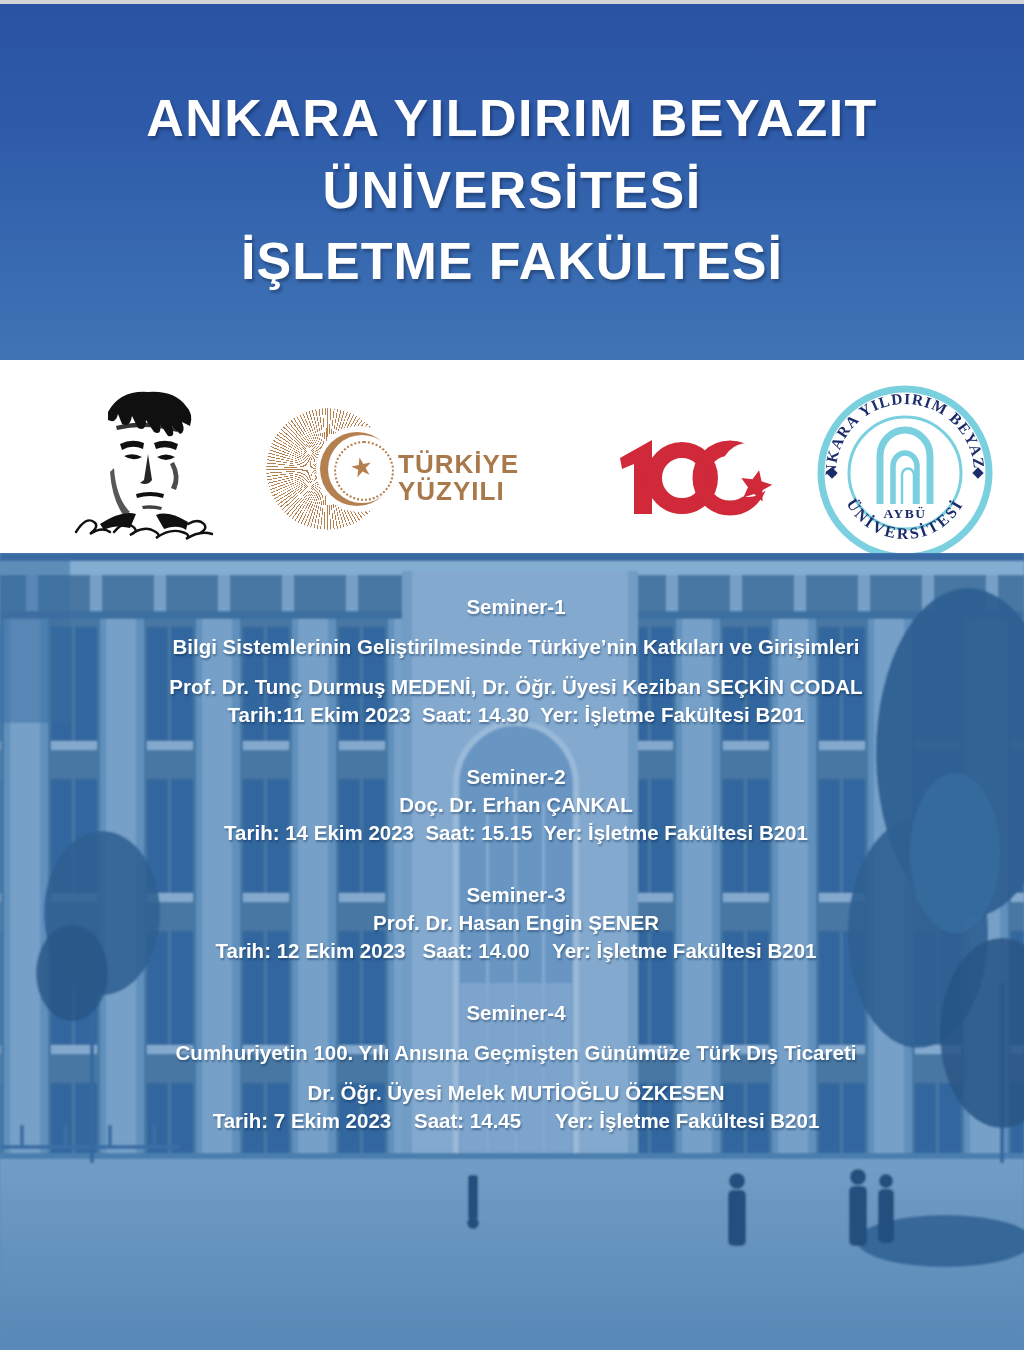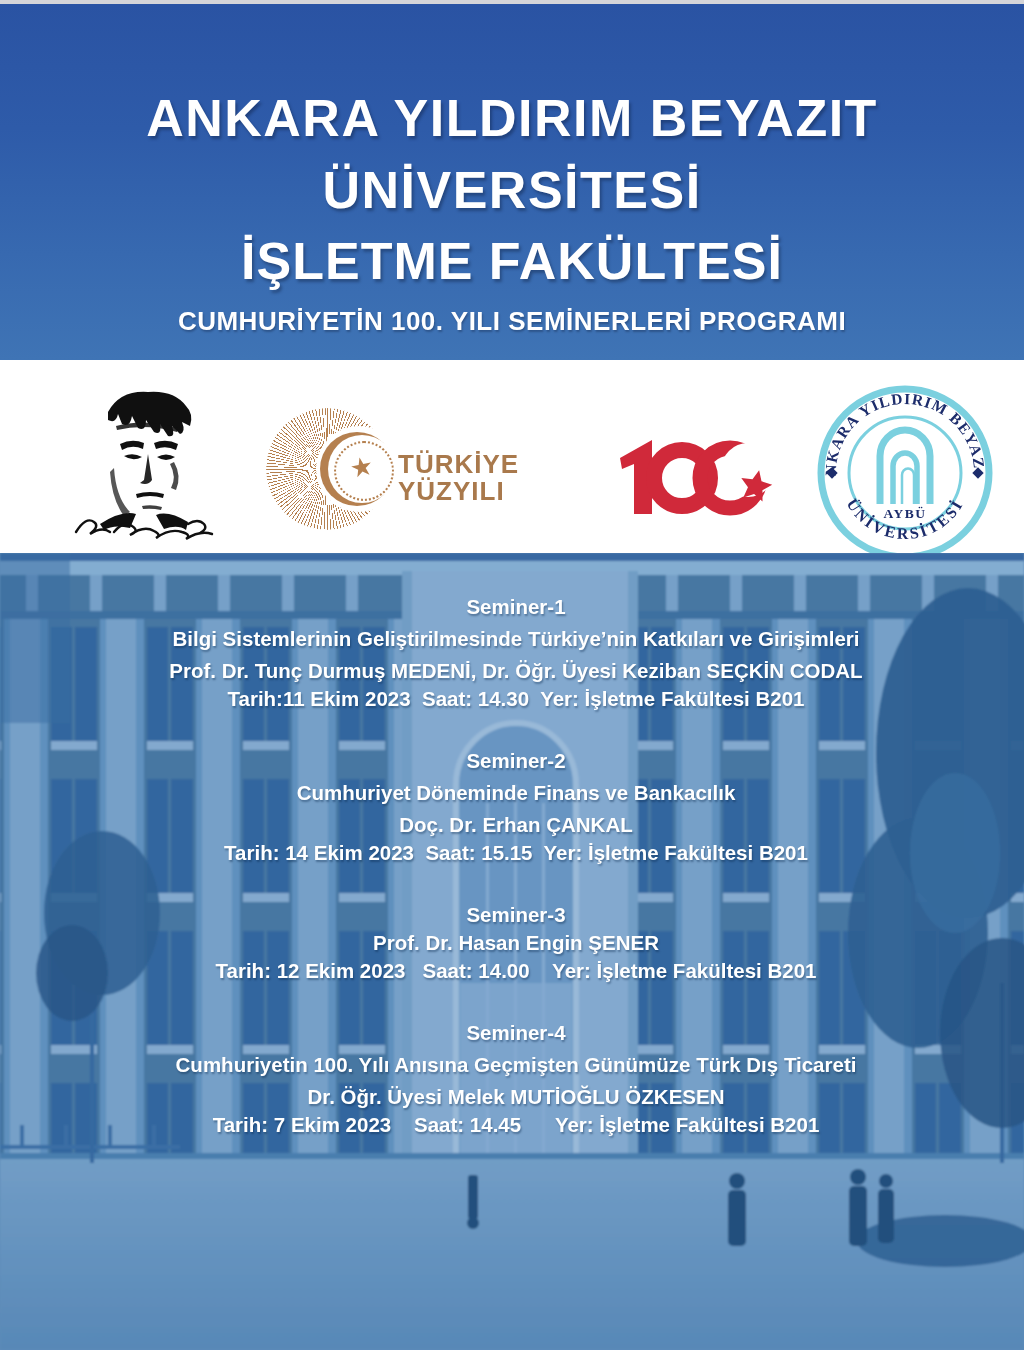--- a/index.html
+++ b/index.html
@@ -60,36 +60,35 @@
   .photo svg.bg{position:absolute;left:0;top:0;}
   .seminars{
     position:absolute;left:4px;top:0;width:1024px;padding-top:40px;
     text-align:center;color:#fff;
   }
   .sem-block{margin:0 0 34px 0;}
   .sem-line{
     font-size:20.5px;font-weight:bold;line-height:28px;white-space:pre-wrap;
     text-shadow:1px 2px 2px rgba(5,35,70,.4);
   }
-  .sem-title{max-width:862px;margin:4px auto;}
+  .sem-title{max-width:862px;margin:12px auto;}
   .hidden-label{position:absolute;width:1px;height:1px;overflow:hidden;clip:rect(0 0 0 0);white-space:nowrap;}
 </style>
 </head>
 <body>
 
 <div class="poster">
 
   <div class="top-strip"></div>
 
   <div class="header">
     <h1 class="hdr-title"><span>ANKARA YILDIRIM BEYAZIT</span><br>
       <span>ÜNİVERSİTESİ</span>
     </h1>
     <h2 class="hdr-sub">İŞLETME FAKÜLTESİ</h2>
-    <h3 class="hdr-program">CUMHURİYETİN 100. YILI SEMİNERLERİ PROGRAMI</h3>
   </div>
 
   <div class="logo-band">
 
     <svg class="ataturk" viewBox="0 0 150 160">
       <g fill="#101010">
 
         <path d="M38 30 Q50 8 78 10 Q104 8 116 24 Q124 32 120 44 L112 40 Q116 50 110 52 L102 44 Q106 56 98 54 L90 42 Q92 54 84 50 L76 38 Q76 50 68 46 L62 34 Q60 46 52 42 L48 32 Q46 42 38 38 Z"></path>
 
         <path d="M46 44 Q75 36 108 46 L107 50 Q76 41 47 48 Z" opacity=".85"></path>
@@ -259,21 +258,20 @@
 
     <div class="seminars">
       <div class="sem-block">
         <div class="sem-line">Seminer-1</div>
         <div class="sem-line sem-title">Bilgi Sistemlerinin Geliştirilmesinde Türkiye’nin Katkıları ve Girişimleri</div>
         <div class="sem-line">Prof. Dr. Tunç Durmuş MEDENİ, Dr. Öğr. Üyesi Keziban SEÇKİN CODAL</div>
         <div class="sem-line">Tarih:11 Ekim 2023  Saat: 14.30  Yer: İşletme Fakültesi B201</div>
       </div>
       <div class="sem-block">
         <div class="sem-line">Seminer-2</div>
-        <div class="sem-line sem-title">Cumhuriyet Döneminde Finans ve Bankacılık</div>
         <div class="sem-line">Doç. Dr. Erhan ÇANKAL</div>
         <div class="sem-line">Tarih: 14 Ekim 2023  Saat: 15.15  Yer: İşletme Fakültesi B201</div>
       </div>
       <div class="sem-block">
         <div class="sem-line">Seminer-3</div>
         <div class="sem-line">Prof. Dr. Hasan Engin ŞENER</div>
         <div class="sem-line">Tarih: 12 Ekim 2023   Saat: 14.00    Yer: İşletme Fakültesi B201</div>
       </div>
       <div class="sem-block">
         <div class="sem-line">Seminer-4</div>

